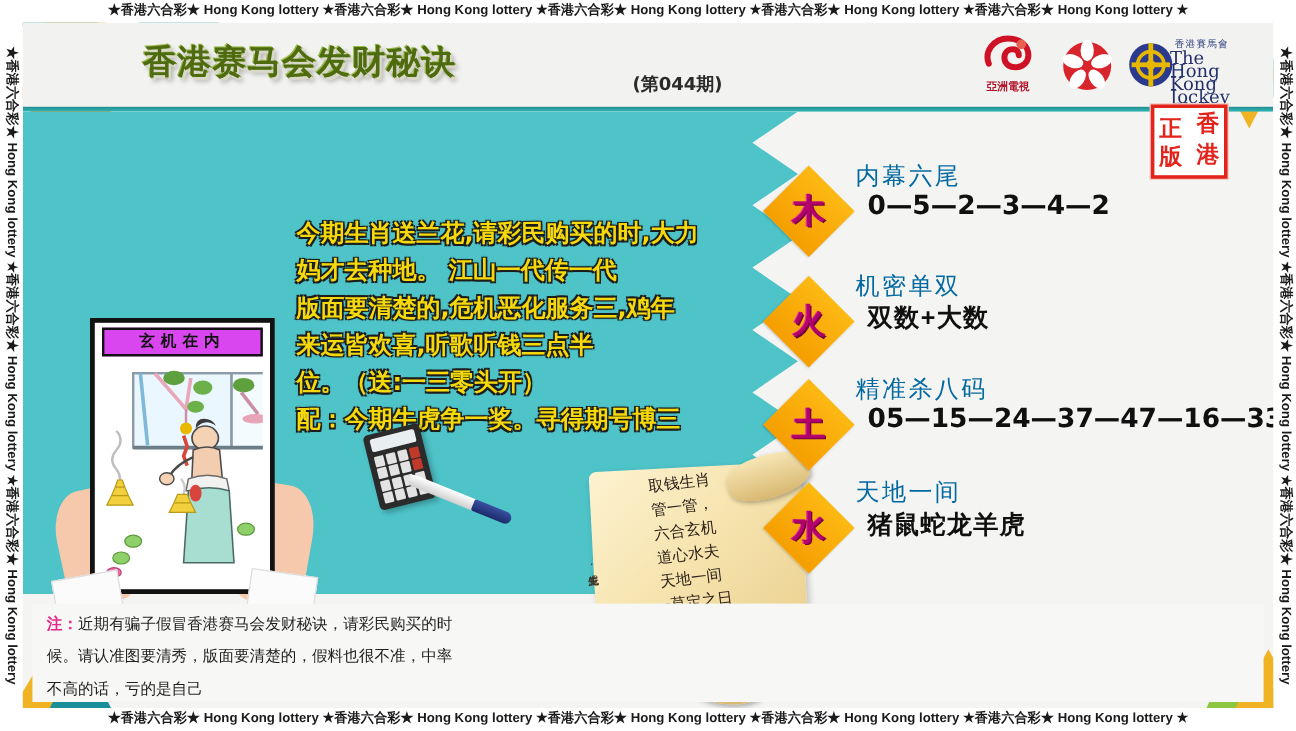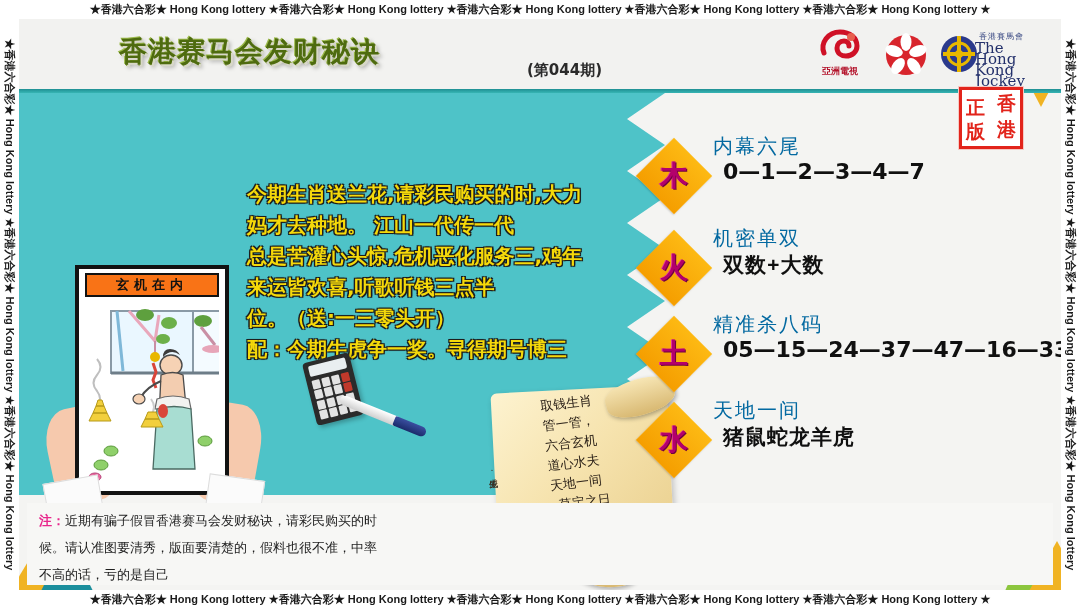--- a/index.html
+++ b/index.html
@@ -119,21 +119,21 @@
   .cuff { position:absolute; background:#fbfbfb; border:1px solid #dcdcdc; }
   .cuff-l { left:-4px; top:222px; width:56px; height:34px; transform:rotate(-10deg); }
   .cuff-r { left:158px;top:220px; width:56px; height:36px; transform:rotate(8deg); }
 
   .pic {
     position:absolute; left:26px; top:8px; width:154px; height:230px;
     background:#fff; border:4px solid #121212;
   }
   .pic-title {
     position:absolute; left:6px; top:4px; right:6px; height:24px;
-    border:2px solid #121212; background:#f97316;
+    border:2px solid #121212; background:#d946ef;
     font-family:"DejaVu Serif", serif; font-weight:bold;
     font-size:13px; letter-spacing:5px; text-align:center; line-height:20px; color:#111;
   }
   .pic-art { position:absolute; left:6px; top:32px; right:6px; bottom:6px; overflow:hidden; background:#fefefe; }
 
   
   .calc {
     position:absolute; left:290px; top:338px; width:48px; height:64px;
     background:#2b2b2b; border-radius:4px; transform:rotate(-14deg);
     box-shadow:2px 3px 4px rgba(0,0,0,.25);
@@ -302,21 +302,21 @@
       <div class="c c2">港</div>
       <div class="c c3">正</div>
       <div class="c c4">版</div>
     </div>
 
     <div class="teal"></div>
 
     <div class="verse">
       <div>今期生肖送兰花,请彩民购买的时,大力</div>
       <div>妈才去种地。 江山一代传一代</div>
-      <div>总是苦灌心头惊,危机恶化服务三,鸡年</div>
+      <div>版面要清楚的,危机恶化服务三,鸡年</div>
       <div>来运皆欢喜,听歌听钱三点半</div>
       <div>位。（送:一三零头开）</div>
       <div>配：今期牛虎争一奖。寻得期号博三</div>
     </div>
 
     <div class="pic-wrap">
       <div class="hand hand-l"></div>
       <div class="hand hand-r"></div>
 
       <div class="pic">
@@ -411,21 +411,21 @@
       </div>
       <div class="sig">·威先生</div>
     </div>
 
     <div class="rows">
       <div class="row r0">
         <div class="diamond">
           <span>木</span>
         </div>
         <div class="label">内幕六尾</div>
-        <div class="value">0—1—2—3—4—7</div>
+        <div class="value">0—5—2—3—4—2</div>
       </div>
 
       <div class="row r1">
         <div class="diamond">
           <span>火</span>
         </div>
         <div class="label">机密单双</div>
         <div class="value cn">双数+大数</div>
       </div>
 

